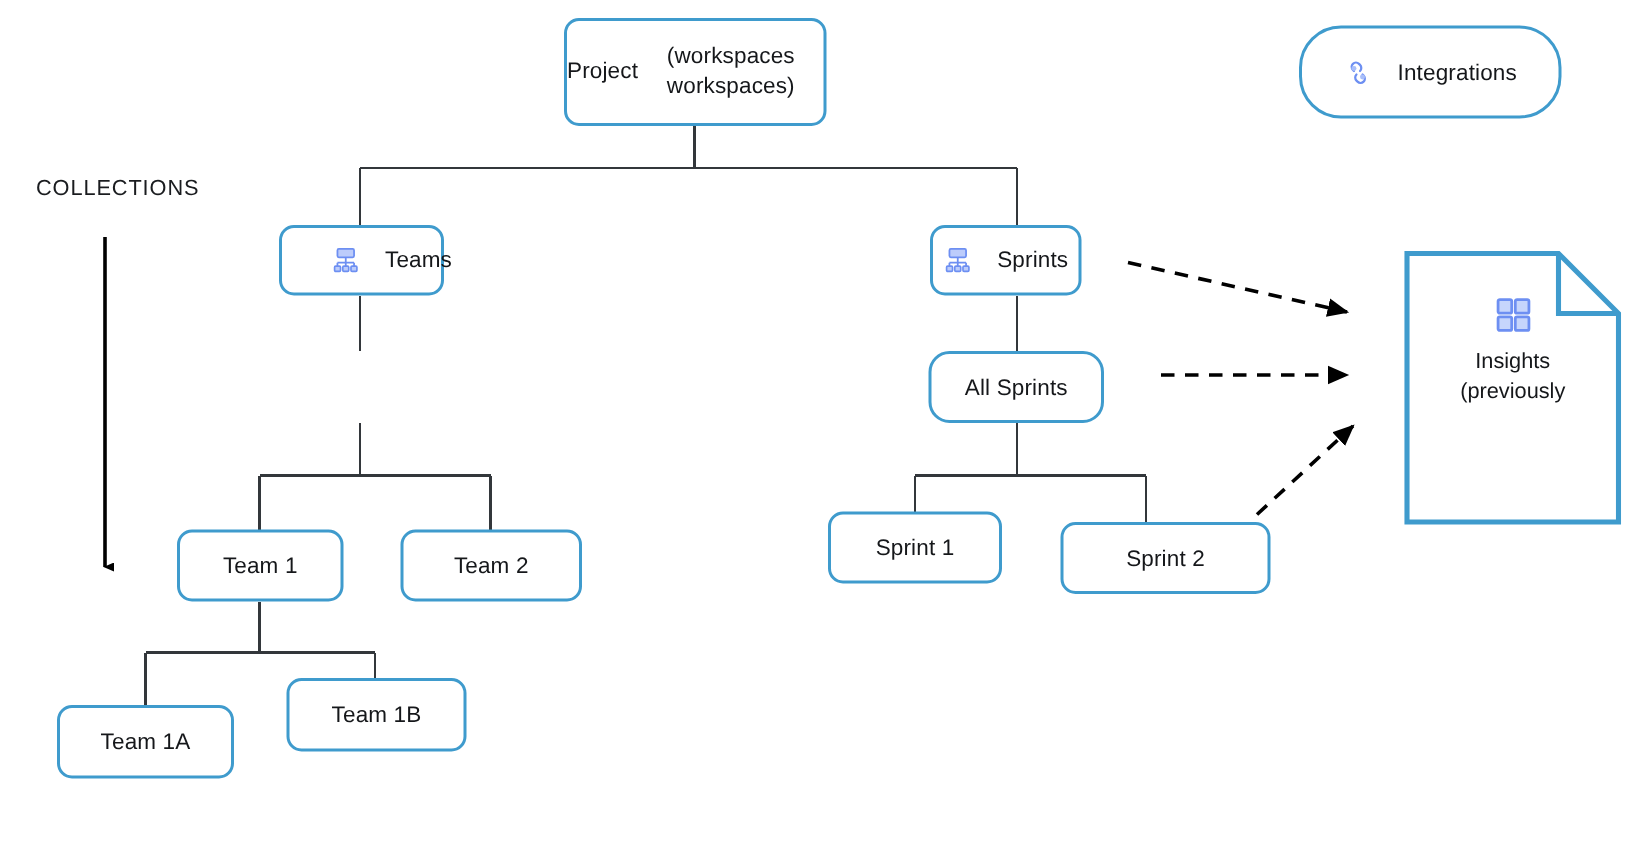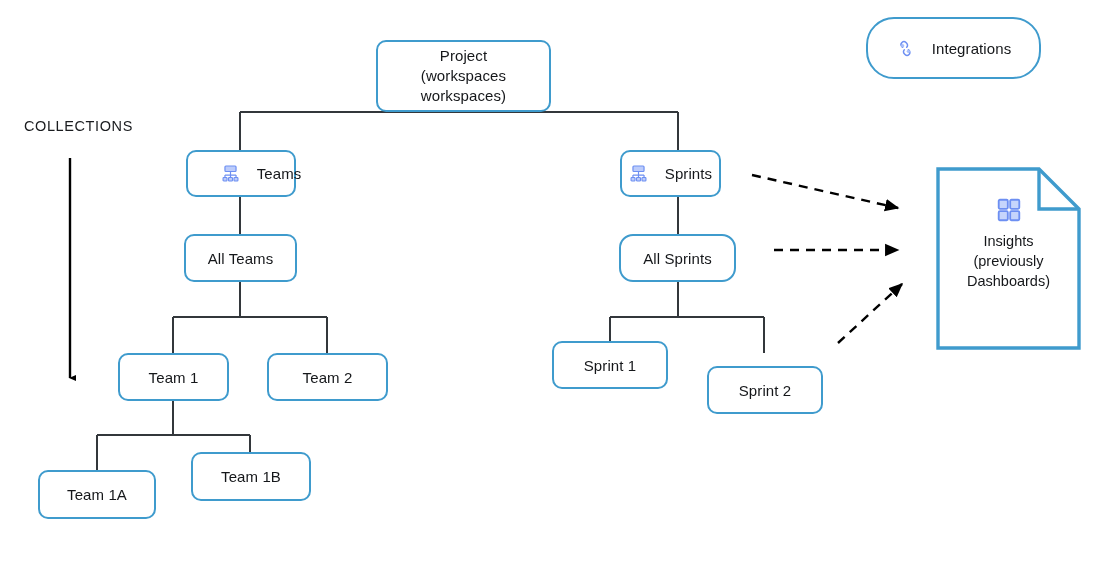--- a/index.html
+++ b/index.html
@@ -48,23 +48,22 @@
   }
 
   .node .label-wrap {
     display: flex;
     align-items: center;
     justify-content: center;
     gap: 17px;
   }
 
   .node-multiline {
-    flex-direction: column;
+    flex-direction: row;
     line-height: 20px;
-    margin-top: 28px;
   }
 
   .pill {
     border-radius: 28px;
   }
 
   
   .icon {
     display: inline-block;
     flex: 0 0 auto;
@@ -213,41 +212,38 @@
           <path d="M12 9.5 L12 14 M5 14 L19 14 M5 14 L5 17 M12 14 L12 17 M19 14 L19 17" stroke="#6d8ff2" stroke-width="1.5" fill="none"></path>
           <rect x="2.6" y="17" width="5" height="4.4" rx="0.9" fill="#bcccfb" stroke="#6d8ff2" stroke-width="1.4"></rect>
           <rect x="9.5" y="17" width="5" height="4.4" rx="0.9" fill="#bcccfb" stroke="#6d8ff2" stroke-width="1.4"></rect>
           <rect x="16.4" y="17" width="5" height="4.4" rx="0.9" fill="#bcccfb" stroke="#6d8ff2" stroke-width="1.4"></rect>
         </svg>
       </span>
       <span>Sprints</span>
     </span>
   </div>
 
-  <div class="node" style="left:184px; top:234px; width:113px; height:48px;">
-    <span>All Teams</span>
-  </div>
 
   <div class="node" style="left:619px; top:234px; width:117px; height:48px;border-radius:14px;">
     <span>All Sprints</span>
   </div>
 
   <div class="node" style="left:118px; top:353px; width:111px; height:48px;">
     <span>Team 1</span>
   </div>
 
   <div class="node" style="left:267px; top:353px; width:121px; height:48px;">
     <span>Team 2</span>
   </div>
 
   <div class="node" style="left:552px; top:341px; width:116px; height:48px;">
     <span>Sprint 1</span>
   </div>
 
-  <div class="node" style="left:707px; top:366px; width:116px; height:48px;">
+  <div class="node" style="left:707px; top:348px; width:140px; height:48px;">
     <span>Sprint 2</span>
   </div>
 
   <div class="node" style="left:38px; top:470px; width:118px; height:49px;">
     <span>Team 1A</span>
   </div>
 
   <div class="node" style="left:191px; top:452px; width:120px; height:49px;">
     <span>Team 1B</span>
   </div>
@@ -263,17 +259,16 @@
           <rect x="2.5" y="2.5" width="8.4" height="8.4" rx="1.1" fill="#c6d5fc" stroke="#6d8ff2" stroke-width="1.7"></rect>
           <rect x="13.1" y="2.5" width="8.4" height="8.4" rx="1.1" fill="#c6d5fc" stroke="#6d8ff2" stroke-width="1.7"></rect>
           <rect x="2.5" y="13.1" width="8.4" height="8.4" rx="1.1" fill="#c6d5fc" stroke="#6d8ff2" stroke-width="1.7"></rect>
           <rect x="13.1" y="13.1" width="8.4" height="8.4" rx="1.1" fill="#c6d5fc" stroke="#6d8ff2" stroke-width="1.7"></rect>
         </svg>
       </span>
     </div>
     <div class="doc-text">
       <div>Insights</div>
       <div>(previously</div>
-      <div>Dashboards)</div>
     </div>
   </div>
 
 </div>
 
 </body></html>

